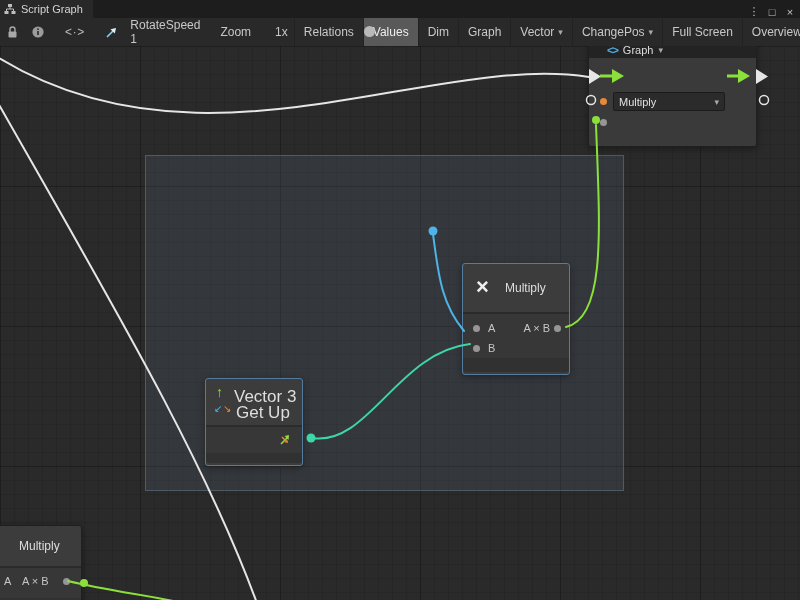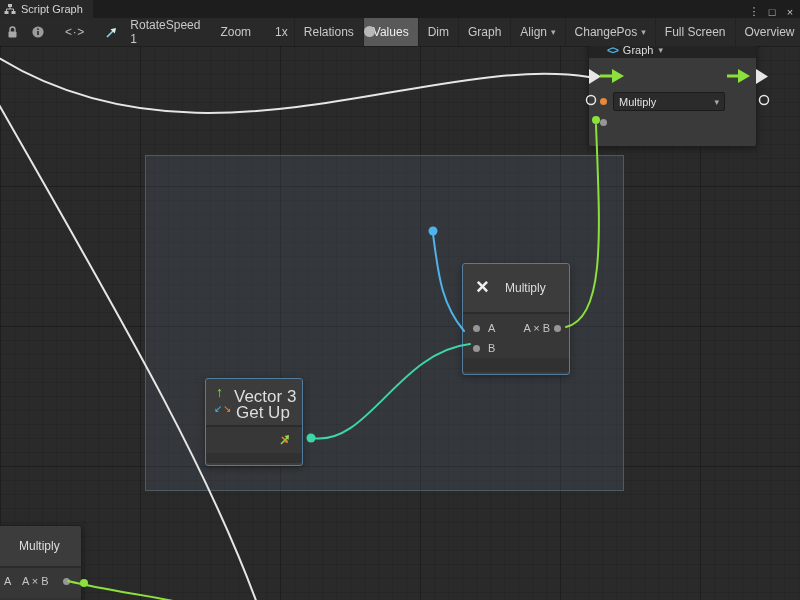--- a/index.html
+++ b/index.html
@@ -141,21 +141,21 @@
     <div class="tb-btn active">
         <span>Values</span>
       </div>
     <div class="tb-btn">
         <span>Dim</span>
       </div>
     <div class="tb-btn">
         <span>Graph</span>
       </div>
     <div class="tb-btn">
-        <span>Align</span>
+        <span>Vector</span>
         <span class="caret">▾</span>
       </div>
     <div class="tb-btn">
         <span>ChangePos</span>
         <span class="caret">▾</span>
       </div>
     <div class="tb-btn">
         <span>Full Screen</span>
       </div>
     <div class="tb-btn">

